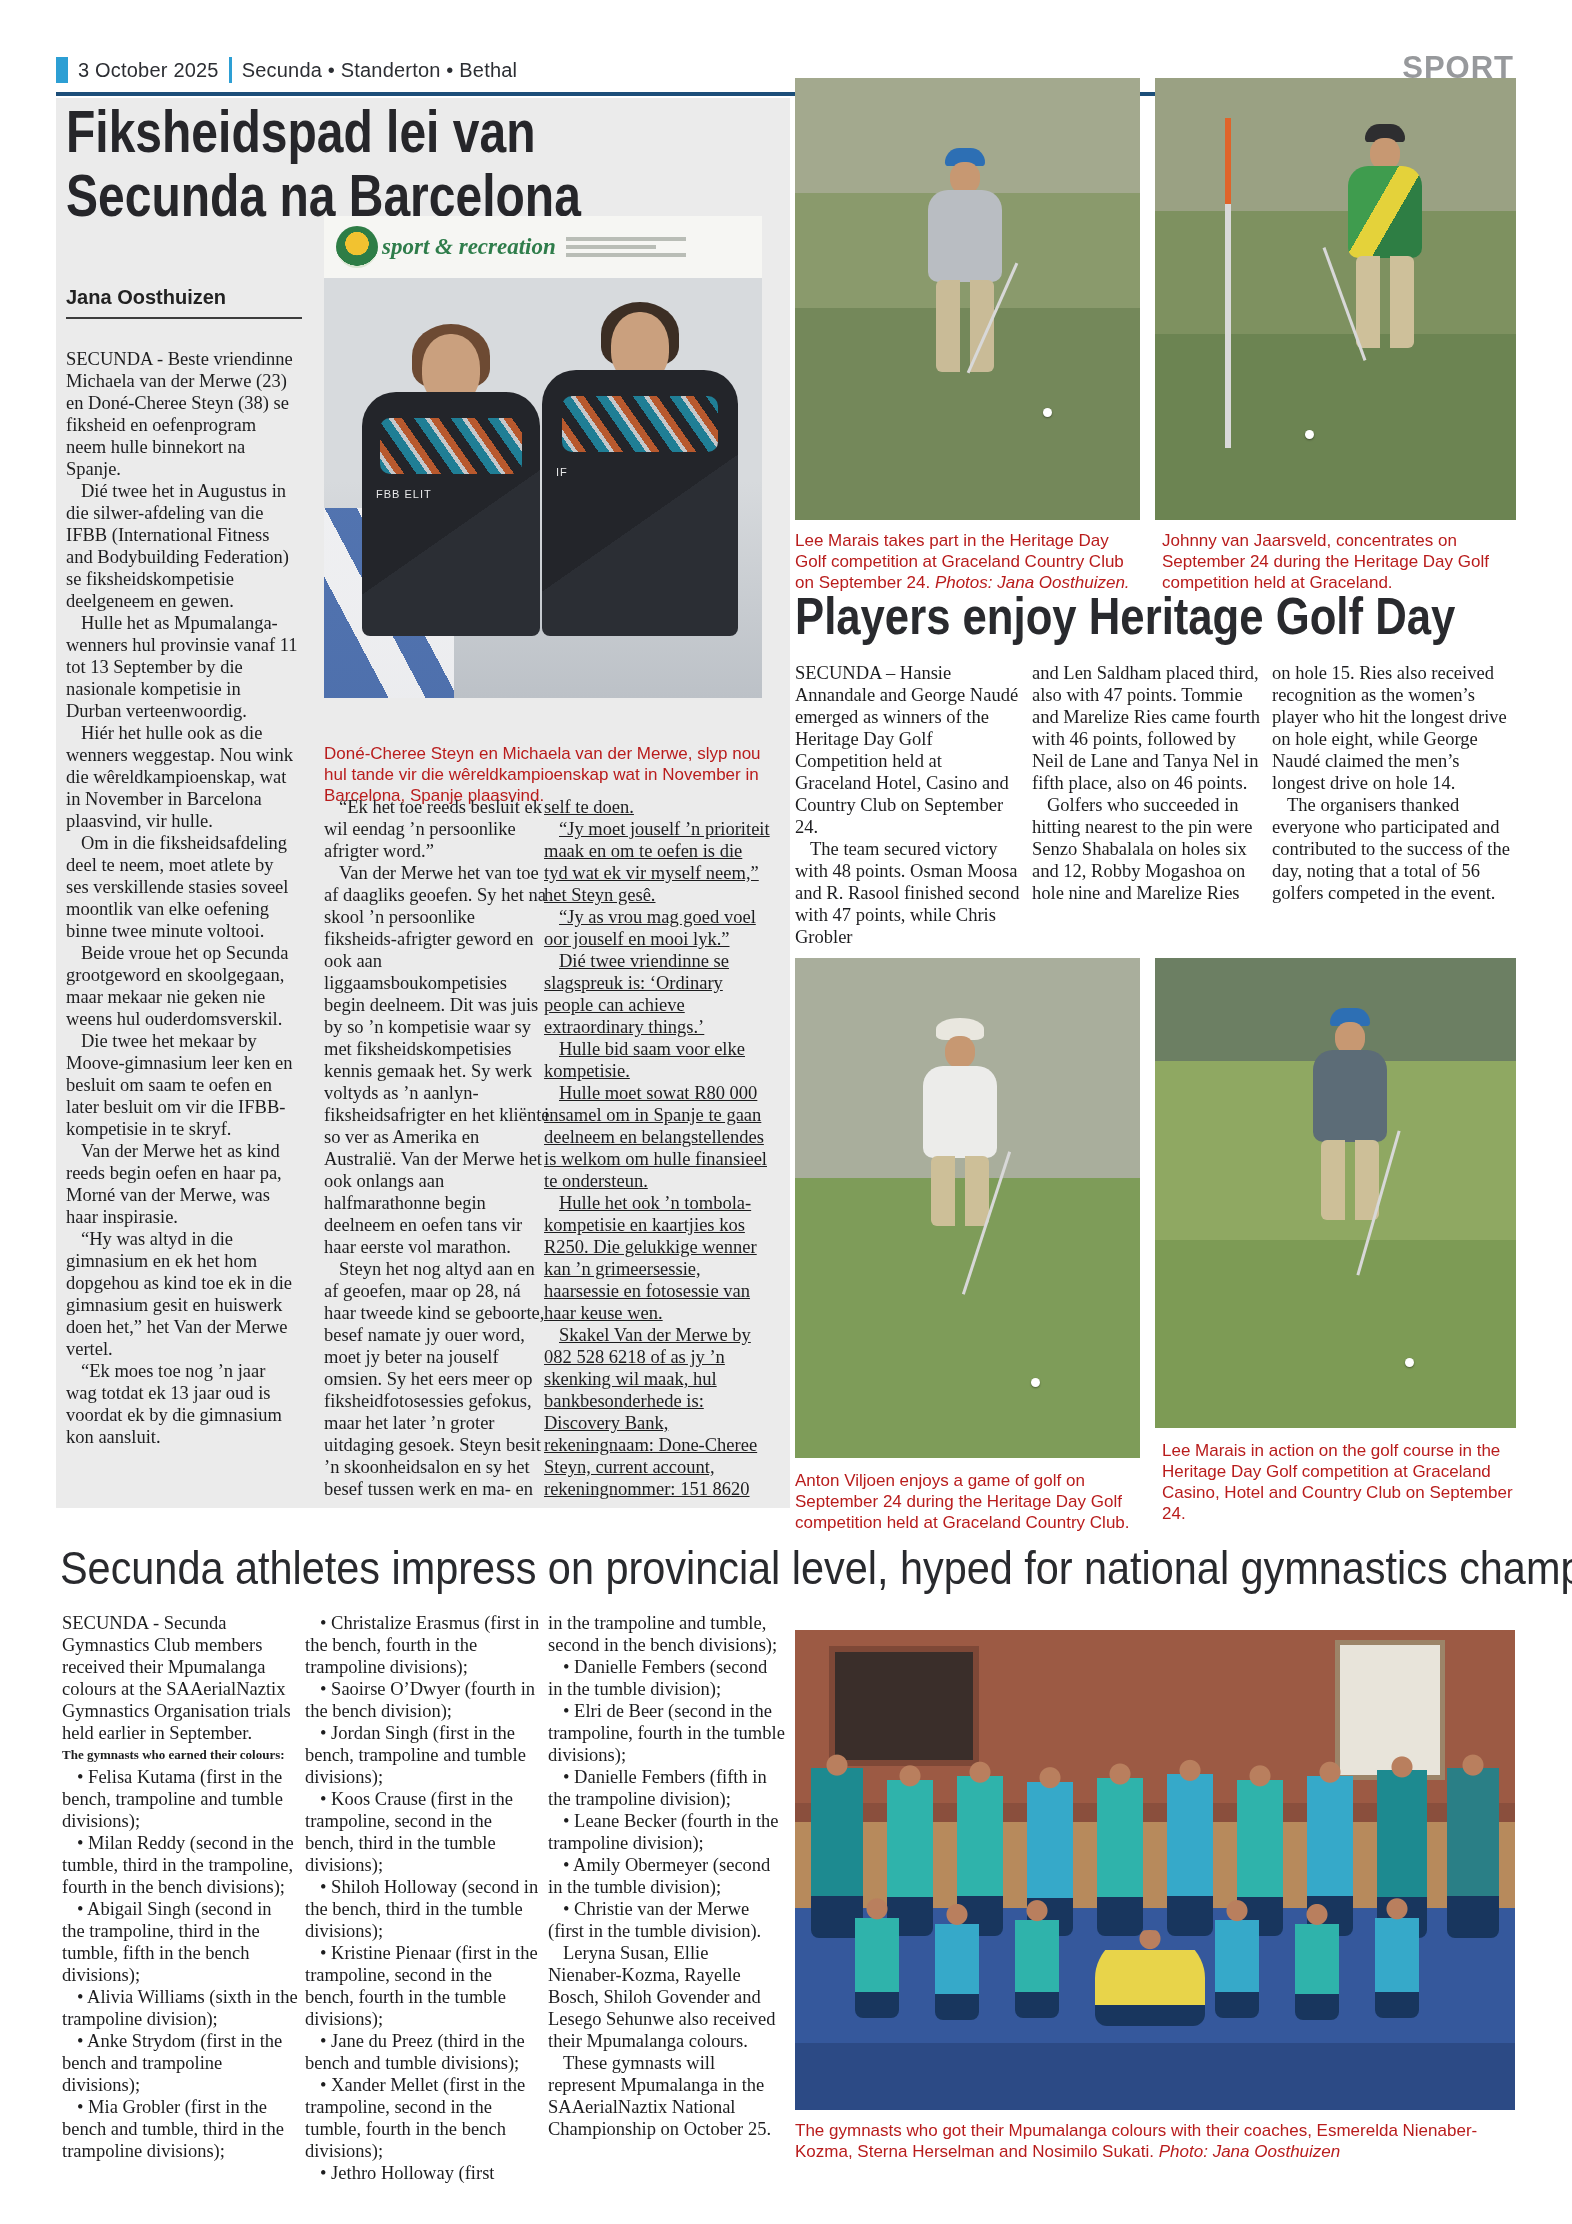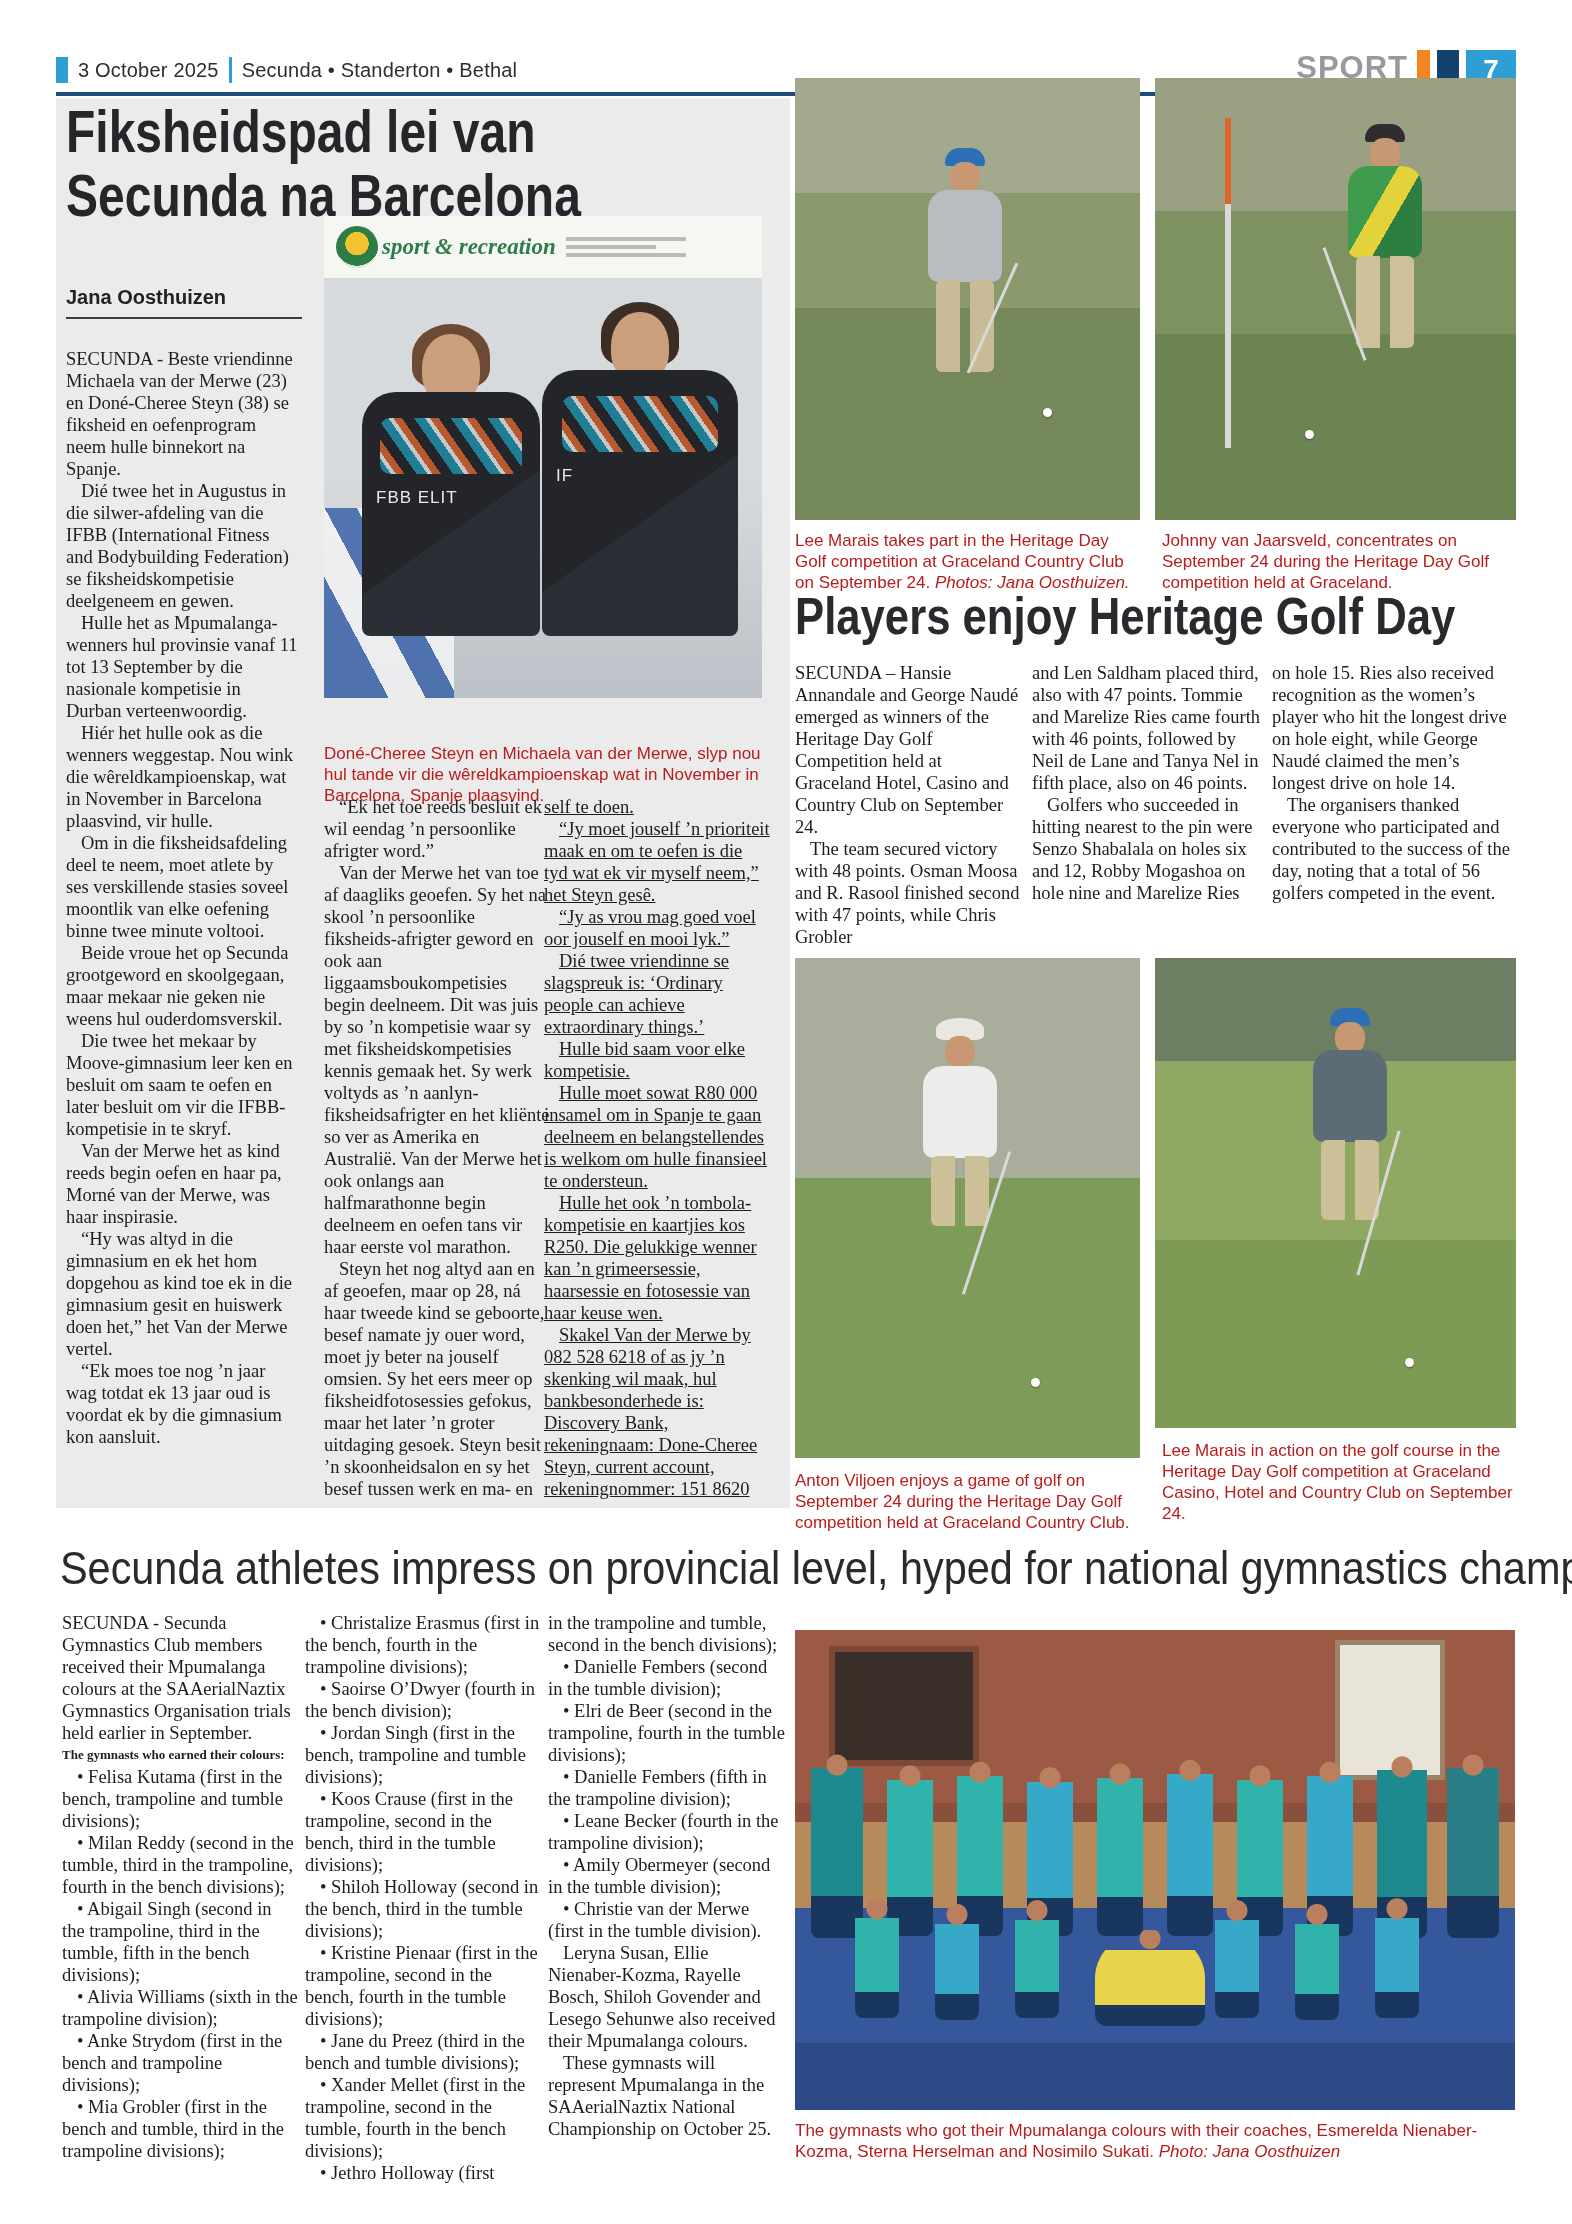--- a/index.html
+++ b/index.html
@@ -5,21 +5,21 @@
   * { box-sizing: border-box; margin: 0; padding: 0; }
   html,body { background:#fff; }
   body { font-family:"Liberation Sans", sans-serif; }
   .page { position:relative; width:1572px; height:2224px; background:#fff; overflow:hidden; }
 
   
   .mh-left { position:absolute; left:56px; top:52px; height:36px; display:flex; align-items:center; gap:10px; }
   .blue-tick { width:12px; height:26px; background:#2d9fd4; display:inline-block; }
   .mh-date, .mh-ed { font-size:20px; color:#2c2e33; letter-spacing:.2px; }
   .blue-div { width:3px; height:26px; background:#2d9fd4; display:inline-block; }
-  .mh-right { position:absolute; right:56px; top:48px; height:42px; display:flex; align-items:flex-end; gap:7px; }
+  .mh-right { position:absolute; right:56px; top:48px; height:42px; display:flex; align-items:flex-end; gap:7px;flex-direction:column; }
   .mh-sport { font-size:31px; font-weight:bold; color:#97999c; letter-spacing:1px; line-height:40px; border-bottom:2px solid #8f9194; padding:0 2px; }
   .bar { display:inline-block; height:40px; }
   .bar.orange { width:13px; background:#f6841f; }
   .bar.navy { width:22px; background:#15426d; }
   .pageno { width:50px; height:40px; background:#2d9fd4; color:#fff; font-size:28px; font-weight:bold; display:flex; align-items:center; justify-content:center; }
   .mh-rule { position:absolute; left:56px; top:92px; width:1460px; height:4px; background:#1c4e79; }
 
   
   .cond { display:inline-block; transform-origin:0 60%; white-space:nowrap; }
   .h1 { position:absolute; left:66px; top:100px; font-weight:bold; font-size:60px; line-height:64px; color:#26262a; }
@@ -53,21 +53,21 @@
   .sr-lines i:nth-child(2){ width:90px; }
   .flag { position:absolute; left:0; bottom:0; width:130px; height:190px; opacity:.85;
           background:linear-gradient(62deg,#3b62a8 0 28%, #f4f4f6 28% 44%, #3b62a8 44% 58%, #f4f4f6 58% 76%, #c8cdd4 76%); }
   .fig { position:absolute; }
   .fig .head { position:absolute; left:50%; transform:translateX(-50%); top:0; width:58px; height:70px; border-radius:48% 48% 42% 42%; background:#caa07e; }
   .fig .hair { position:absolute; left:50%; transform:translateX(-50%); top:-10px; width:78px; height:64px; border-radius:50% 50% 30% 30%; }
   .fig .bodyx { position:absolute; left:0; right:0; top:58px; bottom:0; border-radius:34px 34px 8px 8px;
        background:linear-gradient(145deg,#23252a 0 55%, #2b2e34 55%); }
   .fig .mosaic { position:absolute; top:26px; left:10%; width:80%; height:56px; opacity:.85; border-radius:10px;
        background:repeating-linear-gradient(55deg,#1f8ea8 0 9px, #e2e4e6 9px 13px, #d2622e 13px 20px, #23252a 20px 30px); }
-  .jacket-tag { position:absolute; top:96px; left:14px; color:#e8e9ea; font-size:17px; letter-spacing:1px; }
+  .jacket-tag { position:absolute; top:96px; left:14px; color:#e8e9ea; font-size:11px; letter-spacing:1px; }
   .figL { left:38px; top:118px; width:178px; height:302px; }
   .figL .hair { background:#6d4a33; }
   .figR { left:218px; top:96px; width:196px; height:324px; }
   .figR .hair { background:#3c2e24; }
 
   
   .golf .bg { position:absolute; inset:0; }
   .golf .golfer { position:absolute; }
   .golf .cap { position:absolute; left:50%; transform:translateX(-50%); top:0; width:40px; height:18px; border-radius:16px 16px 4px 4px; }
   .golf .head { position:absolute; left:50%; transform:translateX(-50%); top:14px; width:30px; height:32px; border-radius:45%; background:#c79872; }

